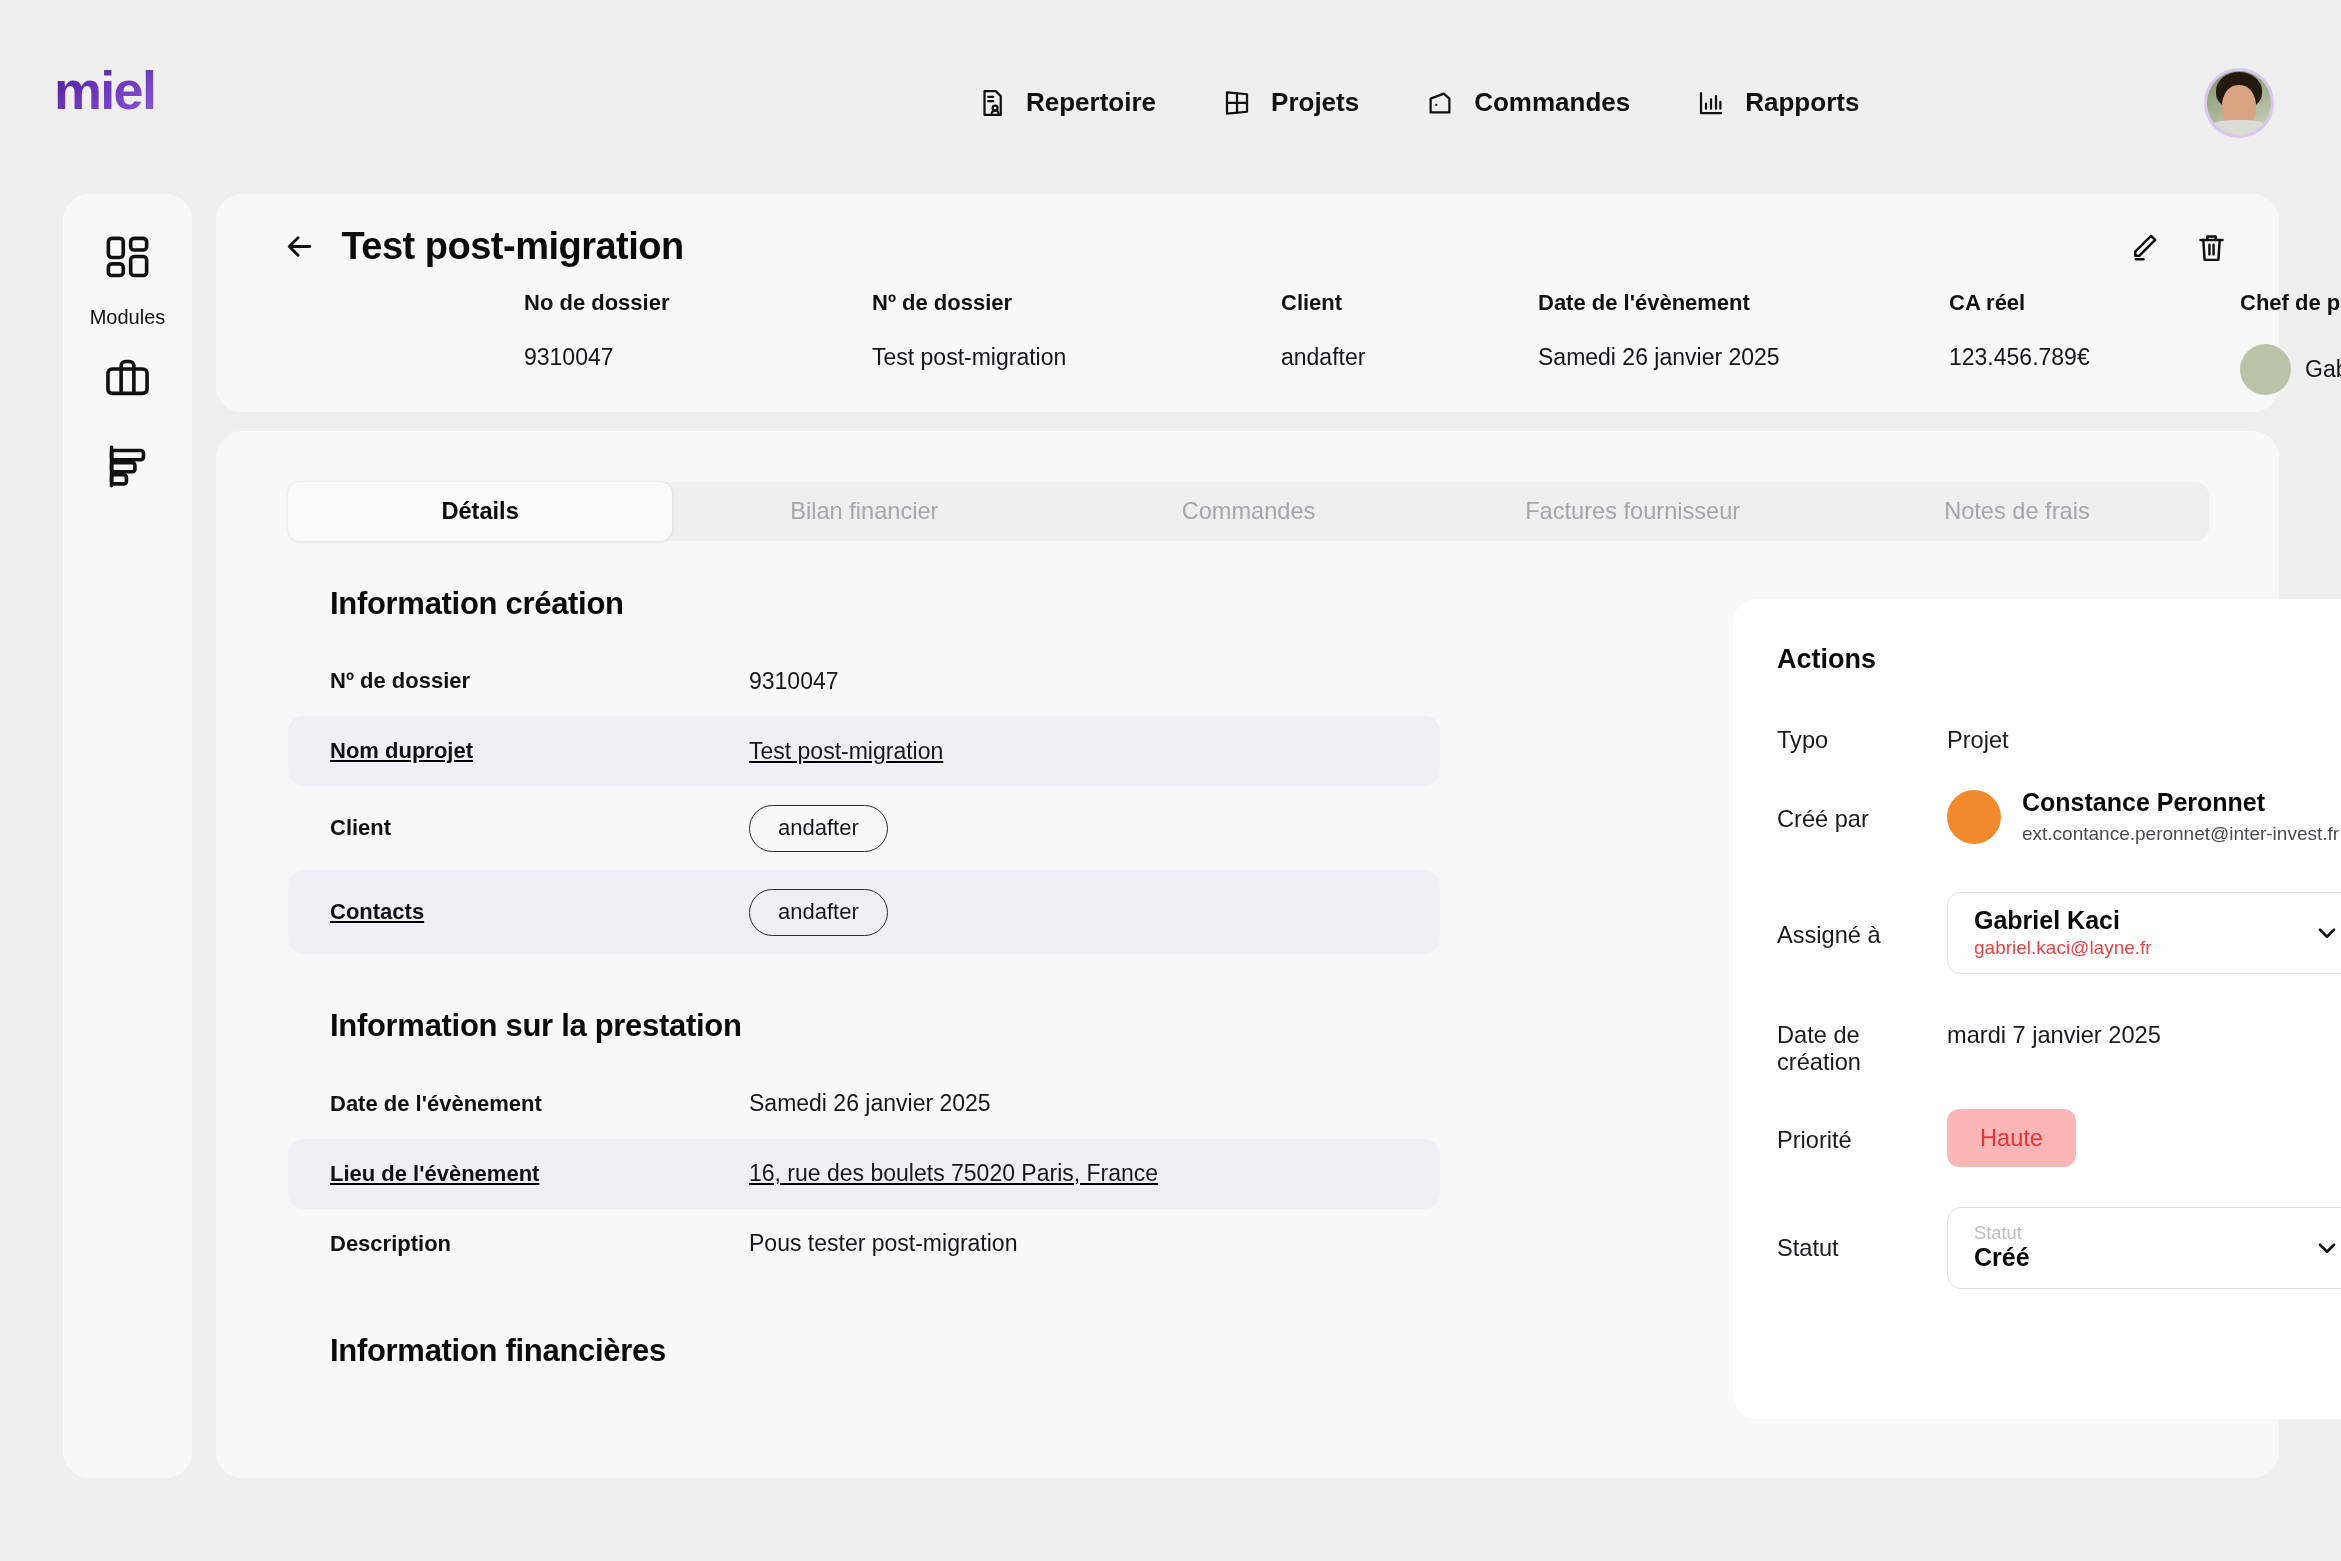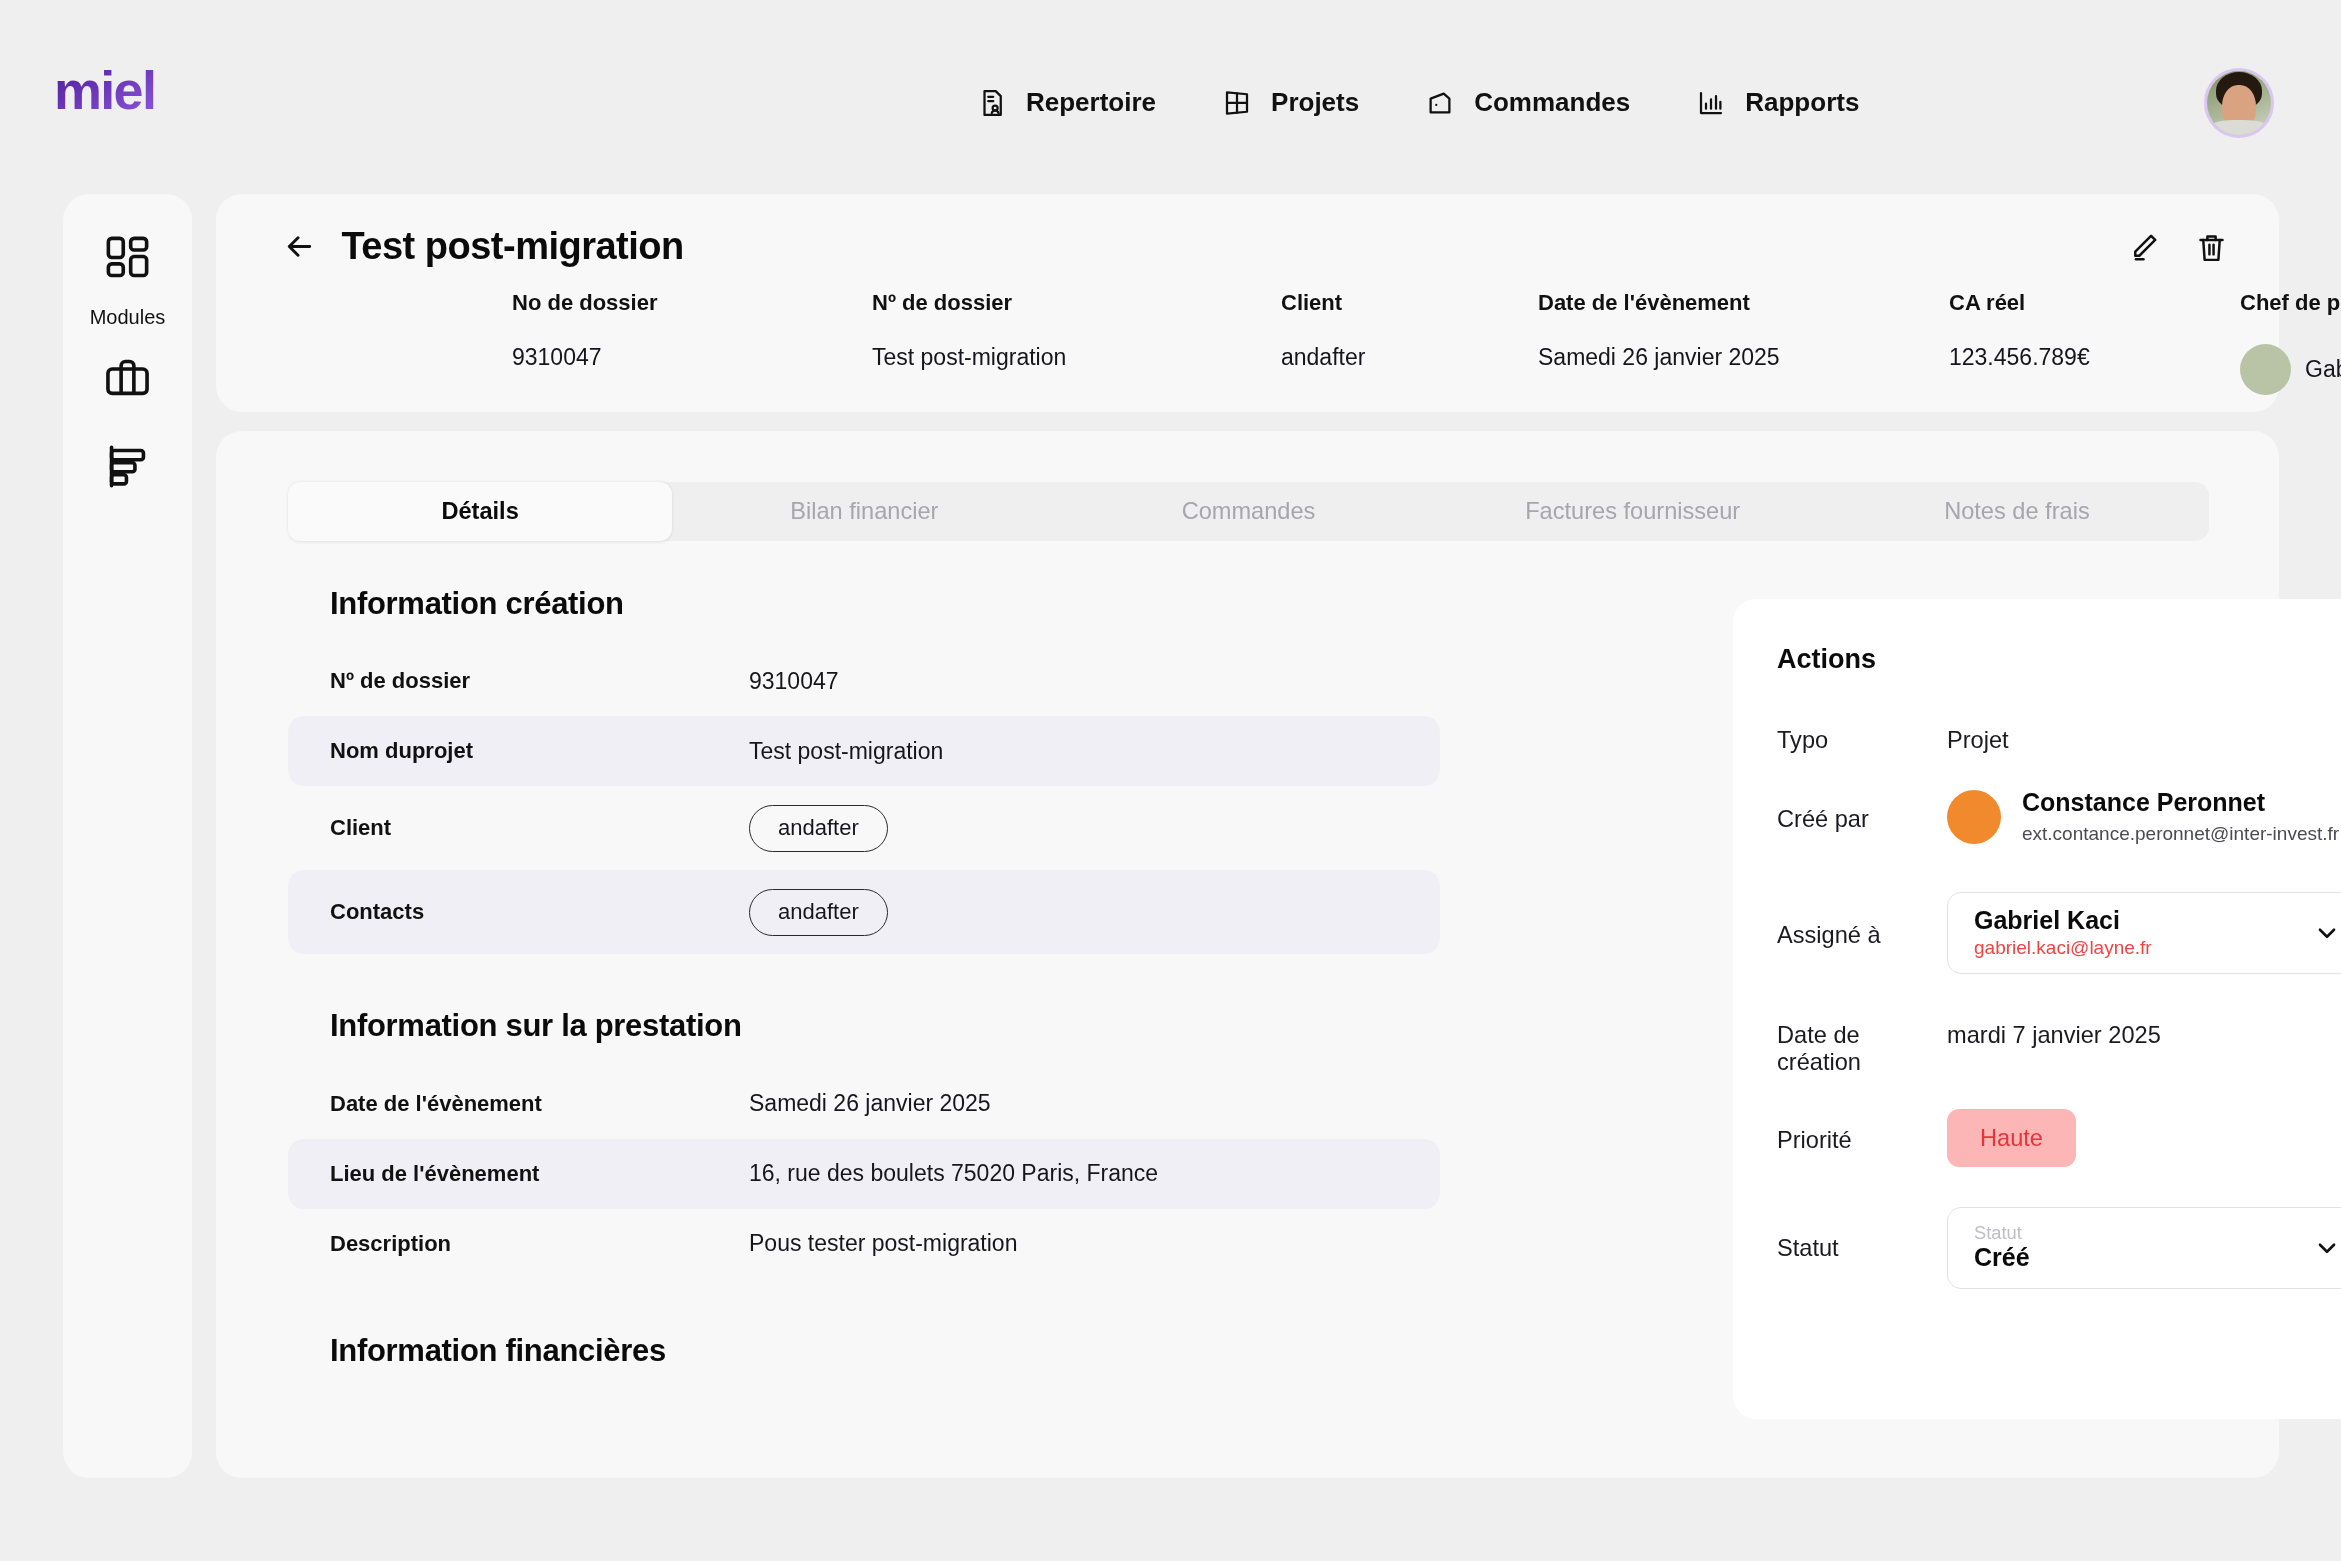--- a/index.html
+++ b/index.html
@@ -119,21 +119,21 @@
   .left-col { position: absolute; left: 72px; top: 155px; width: 1152px; }
   .section-title {
     font-size: 31px; font-weight: 700; color: #0b0b0b;
     letter-spacing: -0.3px; margin-left: 42px;
   }
   .kv-list { margin-top: 24.4px; }
   .kv-row {
     display: flex; align-items: center; min-height: 70px;
     padding: 0 42px; border-radius: 15.7px;
   }
-  .kv-row.alt { background: #f1eff6; }
+  .kv-row.alt { background: #f1eff6; text-decoration: underline; }
   .kv-key { width: 419px; font-size: 22px; font-weight: 700; color: #111; flex: none; }
   .kv-val { font-size: 23px; color: #17171b; }
   .chip {
     display: inline-flex; align-items: center; justify-content: center;
     min-width: 131px; height: 47px; padding: 0 28px;
     border: 1.3px solid #2a2a2a; border-radius: 24.4px;
     font-size: 22px; color: #17171b; cursor: pointer; background: transparent;
   }
   .section-gap { height: 54px; }
 
@@ -316,21 +316,21 @@
         <svg viewBox="0 0 24 24" fill="none" stroke="#111" stroke-width="1.8" stroke-linecap="round" stroke-linejoin="round">
           <path d="M4 6.5h16"></path>
             <path d="M9 6.5V4h6v2.5"></path>
           <path d="M6 6.5 7 21h10l1-14.5"></path>
             <path d="M10.5 10v7M13.5 10v7"></path>
         </svg>
       </span>
     </div>
 
     <div class="meta-row">
-      <div class="meta-col" style="left:296px;">
+      <div class="meta-col" style="left:308px;">
         <div class="meta-label">No de dossier</div>
         <div class="meta-value">9310047</div>
       </div>
       <div class="meta-col" style="left:656px;">
         <div class="meta-label">Nº de dossier</div>
         <div class="meta-value">Test post-migration</div>
       </div>
       <div class="meta-col" style="left:1065px;">
         <div class="meta-label">Client</div>
         <div class="meta-value">andafter</div>

